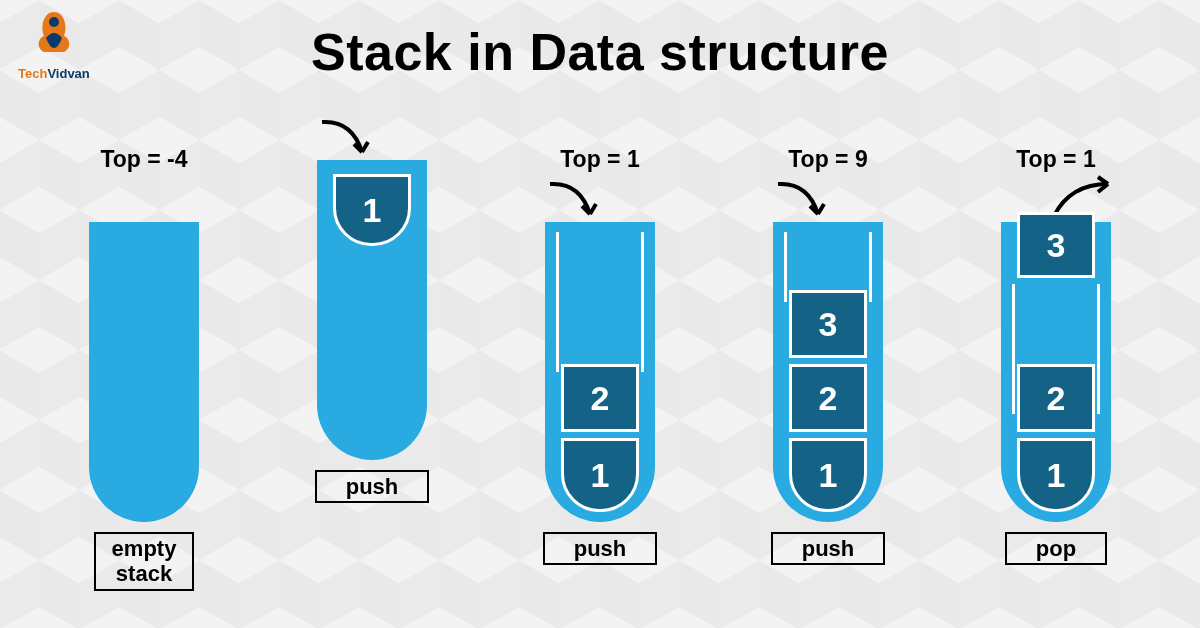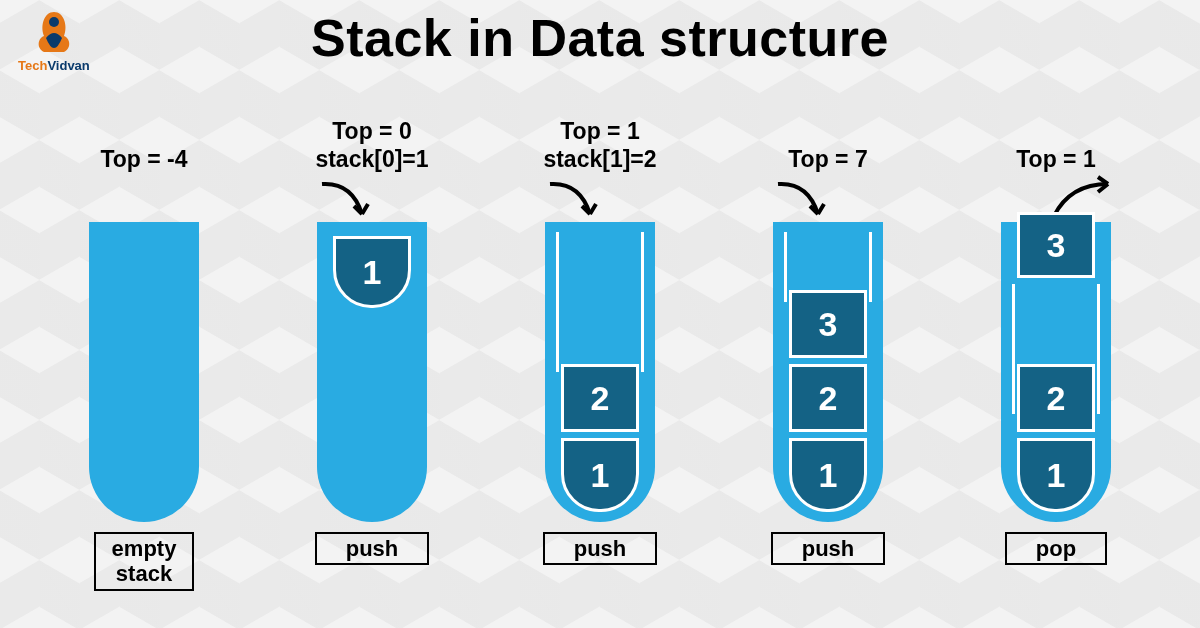--- a/index.html
+++ b/index.html
@@ -28,30 +28,30 @@
   }
   .logo-icon {
     width: 60px;
     height: 50px;
     position: relative;
     margin: 0 auto;
   }
   .logo-text {
     font-size: 13px;
     font-weight: bold;
-    margin-top: 0;
+    margin-top: 8px;
   }
   .logo-text .tech { color: #e67817; }
   .logo-text .vidvan { color: #0a3a6b; }
   .title {
     text-align: center;
     font-size: 52px;
     font-weight: 900;
     color: #000;
-    padding-top: 8px;
+    padding-top: 22px;
     letter-spacing: 0.5px;
   }
   .stage {
     position: absolute;
     top: 112px;
     bottom: 0;
     left: 0;
     right: 0;
     display: flex;
     justify-content: space-around;
@@ -197,61 +197,56 @@
       <div>Top = -4</div>
       <div></div>
     </div>
     <div class="arrow-wrap"></div>
     <div class="tube"></div>
     <div class="op-label multi" style="white-space:pre-line">empty
 stack</div>
   </div>
 
   <div class="col">
-    <div class="caption">
-      <div>Top = 0</div>
-      <div>stack[0]=1</div>
-    </div>
     <div class="arrow-wrap">
       <svg class="arrow" width="80" height="50" style="left:40px;top:2px" viewBox="0 0 80 50">
         <path d="M10 8 Q 40 6 50 38" stroke="#000" stroke-width="4" fill="none"></path>
         <path d="M50 38 L42 30 M50 38 L56 28" stroke="#000" stroke-width="4" fill="none"></path>
       </svg>
     </div>
     <div class="tube">
       <div class="slot-drop">1</div>
     </div>
     <div class="op-label">push</div>
   </div>
 
   <div class="col">
     <div class="caption">
       <div>Top = 1</div>
-      <div>stack[1]=2</div>
     </div>
     <div class="arrow-wrap">
       <svg class="arrow" width="80" height="50" style="left:40px;top:2px" viewBox="0 0 80 50">
         <path d="M10 8 Q 40 6 50 38" stroke="#000" stroke-width="4" fill="none"></path>
         <path d="M50 38 L42 30 M50 38 L56 28" stroke="#000" stroke-width="4" fill="none"></path>
       </svg>
     </div>
     <div class="tube">
       <div class="rails" style="height:140px">
           <span></span>
           <span></span>
         </div>
       <div class="slot">2</div>
       <div class="slot-bottom">1</div>
     </div>
     <div class="op-label">push</div>
   </div>
 
   <div class="col">
     <div class="caption">
-      <div>Top = 7</div>
+      <div>Top = 9</div>
     </div>
     <div class="arrow-wrap">
       <svg class="arrow" width="80" height="50" style="left:40px;top:2px" viewBox="0 0 80 50">
         <path d="M10 8 Q 40 6 50 38" stroke="#000" stroke-width="4" fill="none"></path>
         <path d="M50 38 L42 30 M50 38 L56 28" stroke="#000" stroke-width="4" fill="none"></path>
       </svg>
     </div>
     <div class="tube">
       <div class="rails" style="height:70px">
           <span></span>

